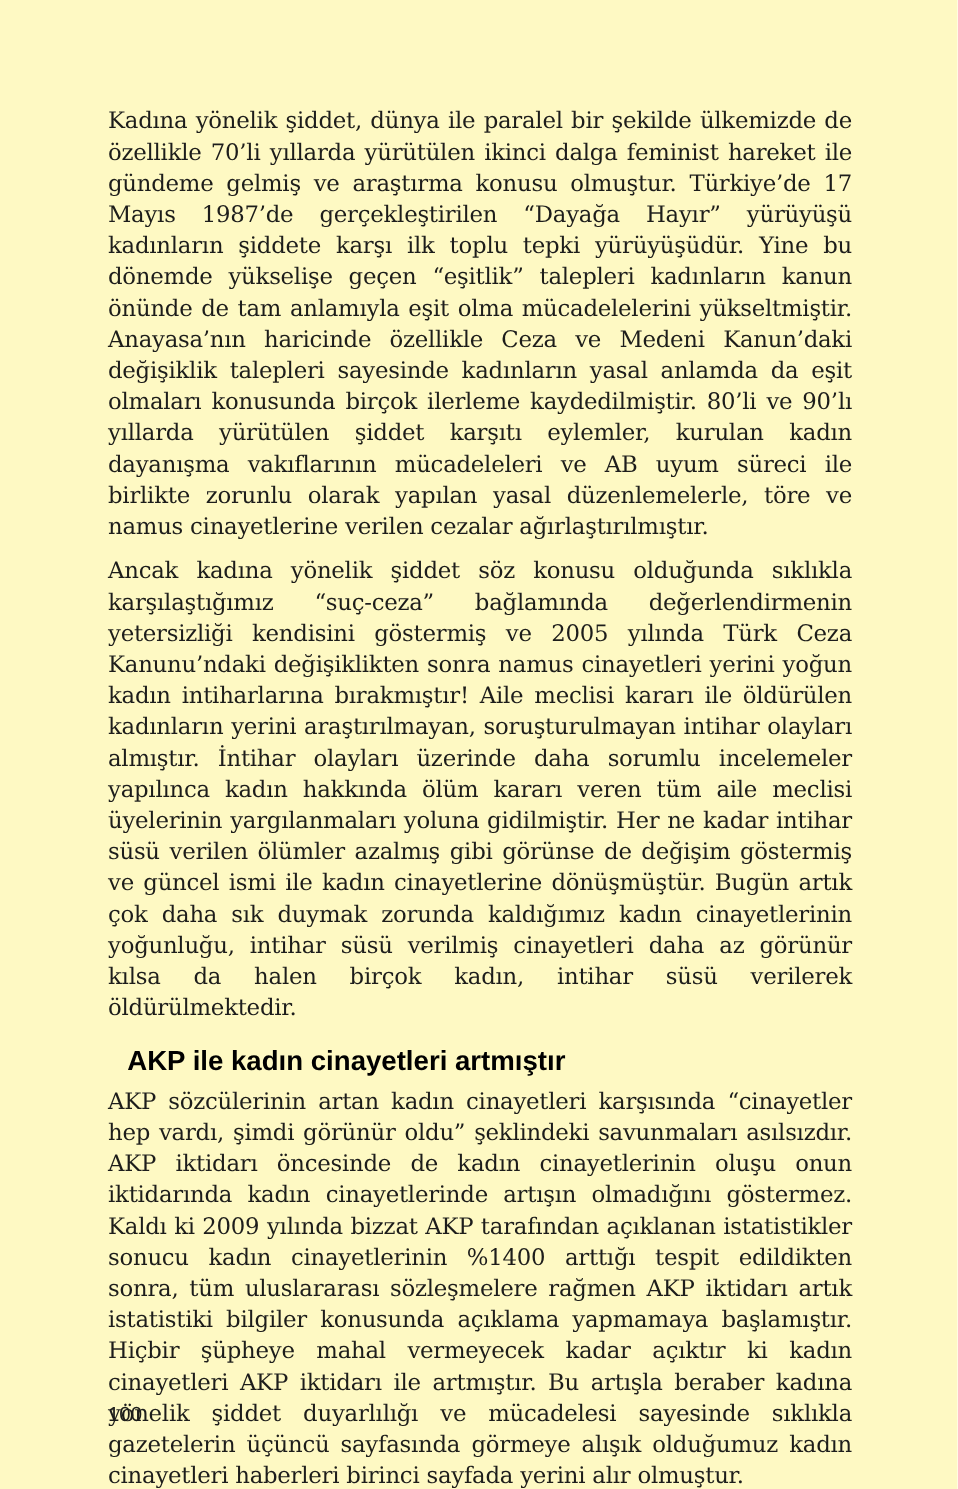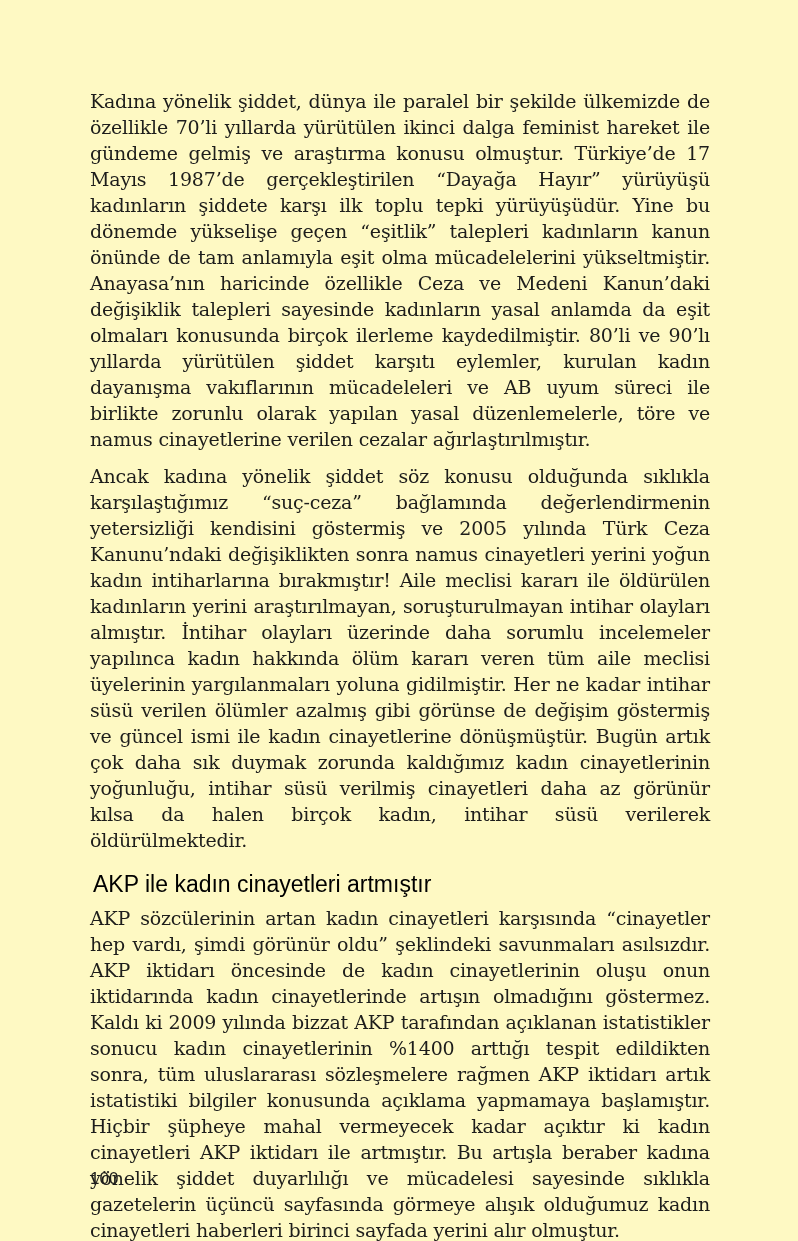--- a/index.html
+++ b/index.html
@@ -26,24 +26,24 @@
   }
   .body-para {
     margin: 0 0 11px 0;
     font-family: "DejaVu Serif", "Liberation Serif", serif;
     font-size: 19px;
     line-height: 26px;
     color: #1d1d1b;
     letter-spacing: -0.2px;
   }
   .section-heading {
-    margin: 17px 0 7px 3px;
+    margin: 17px 0 7px 16px;
     font-family: "Liberation Sans", "DejaVu Sans", sans-serif;
     font-size: 23px;
-    font-weight: 400;
+    font-weight: 700;
     line-height: 28px;
     color: #000000;
     text-align: left;
   }
   .page-footer {
     position: absolute;
     left: 90px;
     bottom: 52px;
   }
   .page-number {

